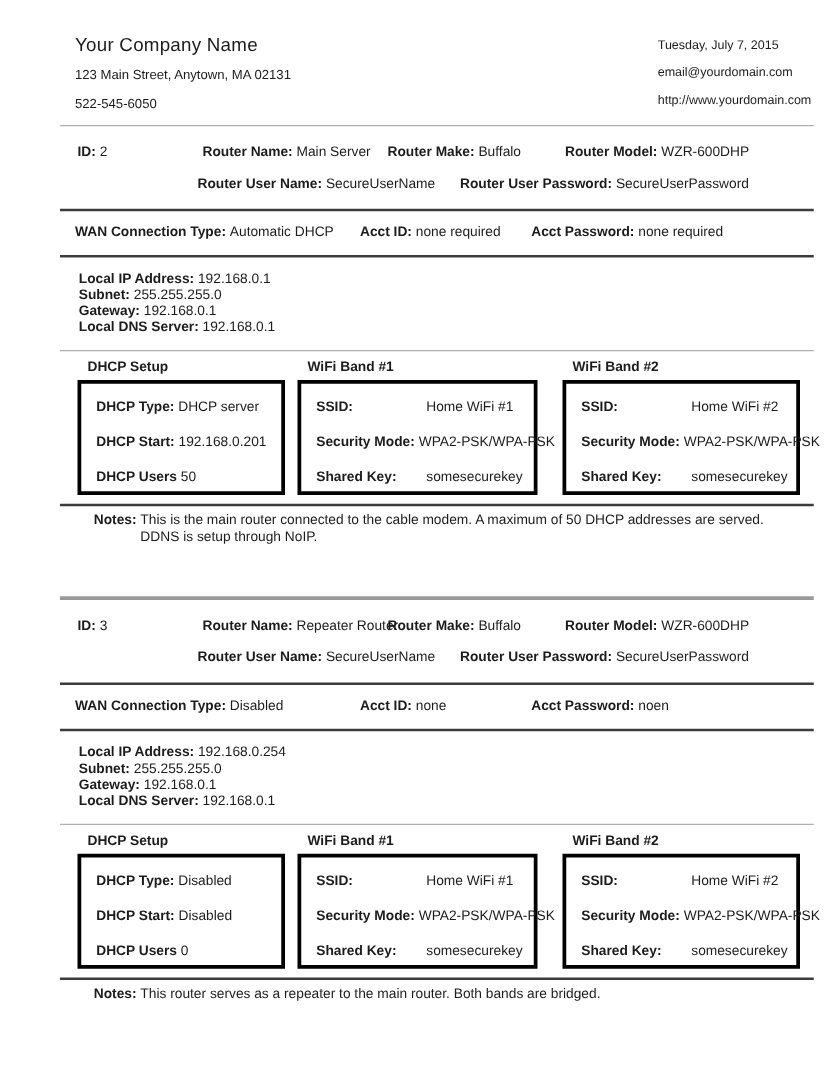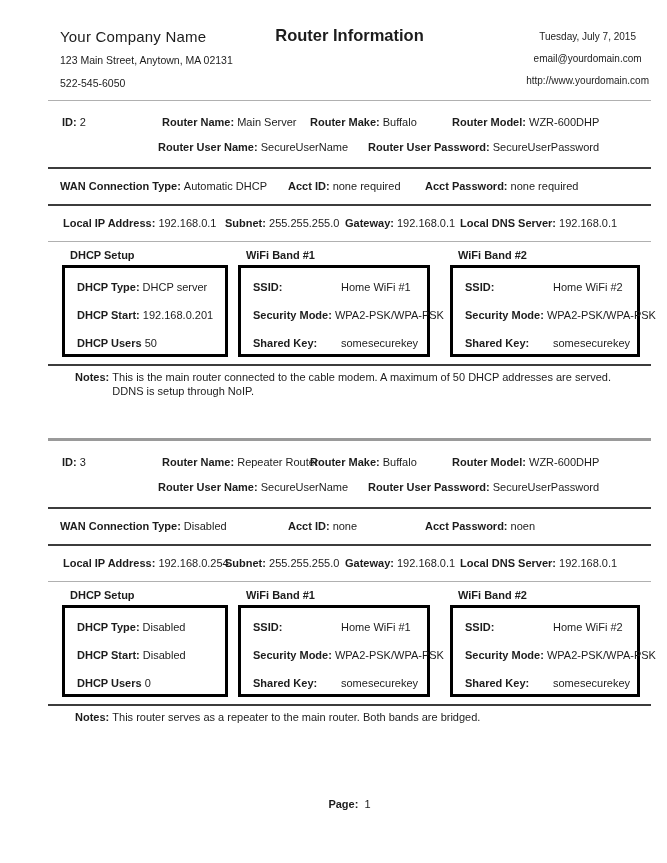--- a/index.html
+++ b/index.html
@@ -12,21 +12,21 @@
     overflow: hidden;
   }
   .content { margin-left: 48px; width: 603px; }
 
   
   .report-header { position: relative; height: 100px; padding-top: 25px; }
   .hdr-left { position: absolute; left: 12px; top: 28px; }
   .company-name { font-size: 15px; font-weight: 400; letter-spacing: .2px; margin-bottom: 9px; }
   .hdr-left .sub { font-size: 10.5px; margin-bottom: 11px; }
   .report-title { position: absolute; left: 0; right: 0; top: 26px; text-align: center; font-size: 16.5px; font-weight: 700; }
-  .hdr-right { position: absolute; right: 2px; top: 31px; text-align: center; }
+  .hdr-right { position: absolute; right: 2px; top: 31px; text-align: left; }
   .hdr-right div { font-size: 10px; margin-bottom: 11px; }
 
   
   .rule-thin  { border: 0; border-top: 1px solid #b0b0b0; height: 0; }
   .rule-dark  { border: 0; border-top: 2px solid #3c3c3c; height: 0; }
   .rule-sep   { border: 0; border-top: 3px solid #9a9a9a; height: 0; }
 
   
   .row { display: flex; align-items: baseline; line-height: 13px; }
   .lbl { font-weight: 700; }
@@ -34,21 +34,21 @@
   .cell { white-space: nowrap; }
 
   .row-id   { margin-top: 15px; padding-left: 14px; }
   .row-id .c1 { width: 100px; } .row-id .c2 { width: 148px; } .row-id .c3 { width: 142px; }
   .row-user { margin-top: 12px; padding-left: 110px; }
   .row-user .c1 { width: 210px; }
   .rule-after-user { margin-top: 13px; }
   .row-wan  { margin-top: 11px; padding-left: 12px; }
   .row-wan .c1 { width: 228px; } .row-wan .c2 { width: 137px; }
   .rule-after-wan { margin-top: 11px; }
-  .row-ip   { margin-top: 11px; padding-left: 15px; }
+  .row-ip   { margin-top: 11px; padding-left: 15px; flex-direction: column; }
   .row-ip .c1 { width: 162px; } .row-ip .c2 { width: 120px; } .row-ip .c3 { width: 115px; }
   .rule-after-ip { margin-top: 11px; }
 
   
   .boxes { display: flex; margin-top: 7px; padding-left: 14px; }
   .box-group { }
   .box-group .box-title { font-weight: 700; margin-bottom: 4px; padding-left: 8px; }
   .box { border: 3px solid #000000; height: 92px; padding: 13px 0 0 12px; }
   .g-dhcp { width: 166px; }
   .g-band1 { width: 192px; margin-left: 10px; }
@@ -75,21 +75,20 @@
 <body>
 
 <div class="content">
 
   <div class="report-header">
     <div class="hdr-left">
       <div class="company-name">Your Company Name</div>
       <div class="sub">123 Main Street, Anytown, MA 02131</div>
       <div class="sub">522-545-6050</div>
     </div>
-    <div class="report-title">Router Information</div>
     <div class="hdr-right">
       <div>Tuesday, July 7, 2015</div>
       <div>email@yourdomain.com</div>
       <div>http://www.yourdomain.com</div>
     </div>
   </div>
   <div class="rule-thin"></div>
 
   <div class="record">
     <div class="row row-id">

